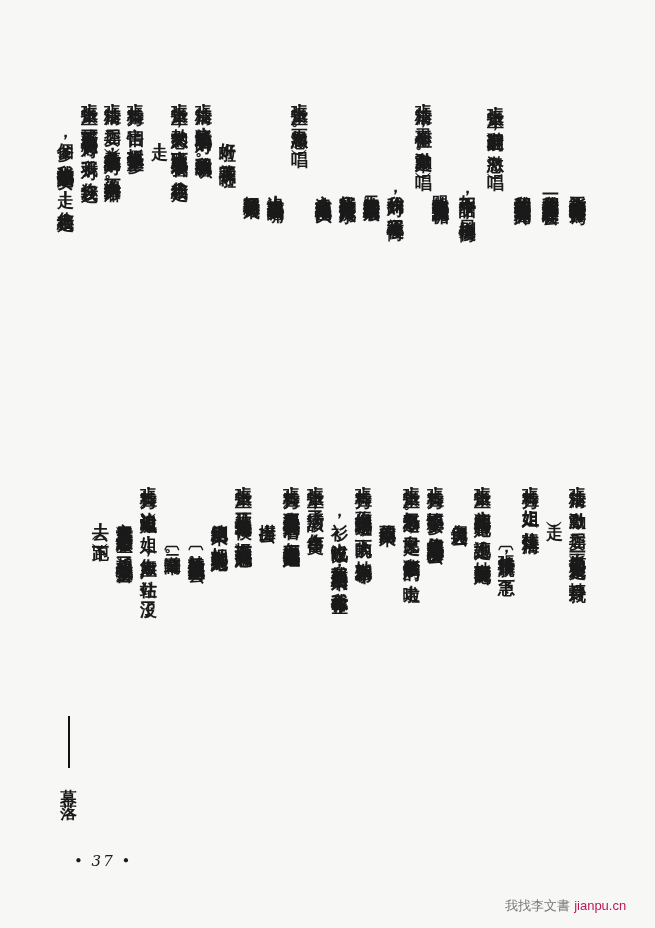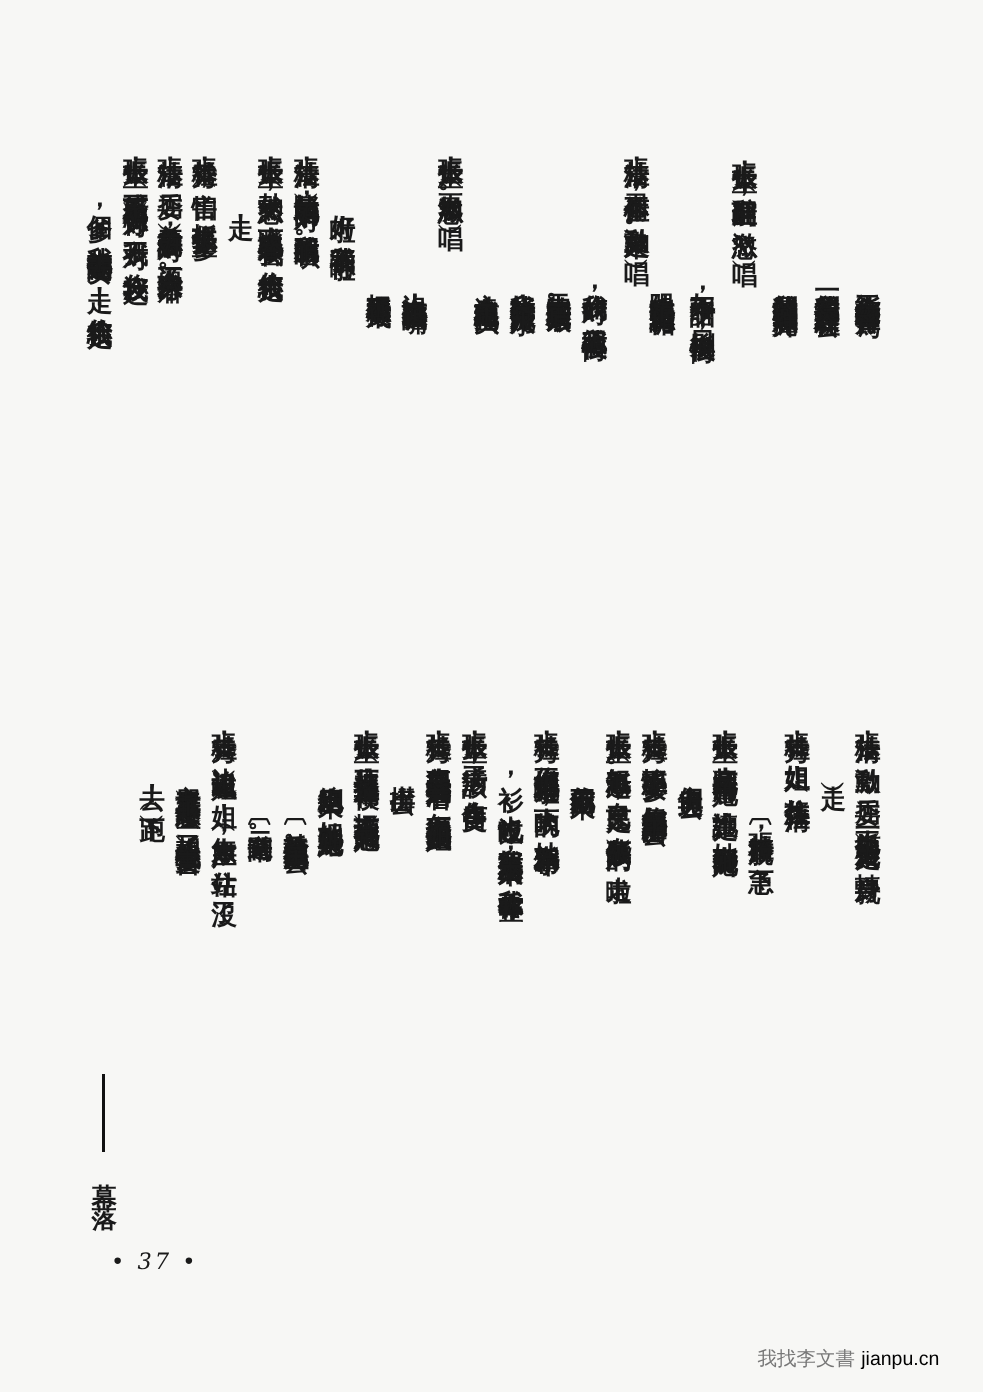--- a/index.html
+++ b/index.html
@@ -22,28 +22,28 @@
     }
     .curtain-line {
       position: absolute; left: 68px; top: 716px; width: 2px; height: 52px; background: #111;
     }
     .curtain-text {
       position: absolute; left: 58px; top: 775px;
       writing-mode: vertical-rl; text-orientation: upright;
       font-size: 17px; letter-spacing: 14px; font-weight: 700;
     }
     .page-number {
-      position: absolute; left: 74px; top: 832px;
+      position: absolute; left: 74px; top: 852px;
       font-size: 15px; font-style: italic; letter-spacing: 2px;
     }
     .watermark {
       position: absolute; left: 505px; top: 897px;
       font-family: "DejaVu Sans", sans-serif; font-size: 13px; color: #777;
     }
-    .watermark .latin { color: #000000; font-family: "Liberation Sans", sans-serif; }
+    .watermark .latin { color: #be185d; font-family: "Liberation Sans", sans-serif; }
   </style>
 </head>
 <body>
 
 <div class="page">
   <div id="top">
       <div class="col" style="left: 568px; top: 182px;">能工作能勞動年輕有作爲。</div>
       <div class="col" style="left: 541px; top: 182px;">我們一起工作建設新社会，</div>
       <div class="col" style="left: 513px; top: 182px;">我們的前途遠大燦爛光輝。</div>
       <div class="col" style="left: 486px; top: 95px;">張振堂：（辭窮理屈，激怒。唱）</div>

